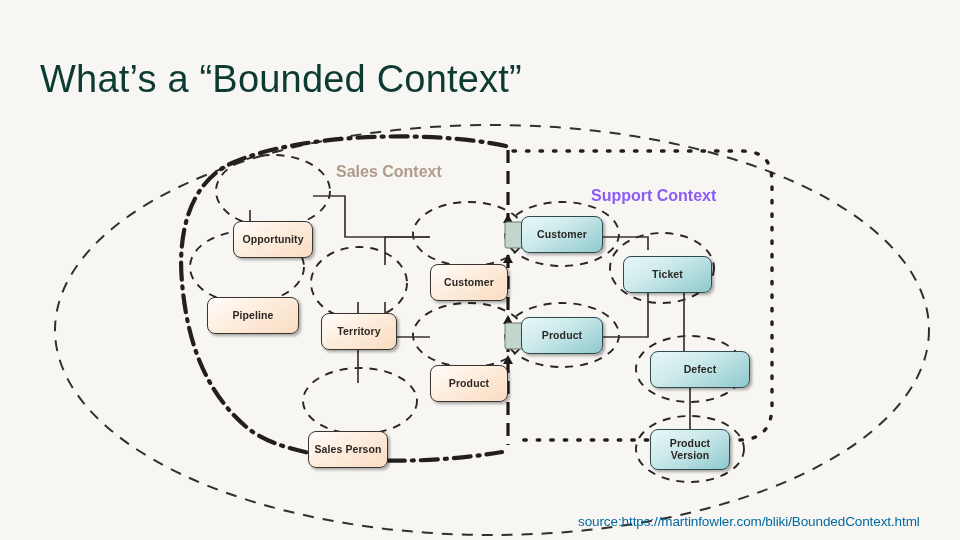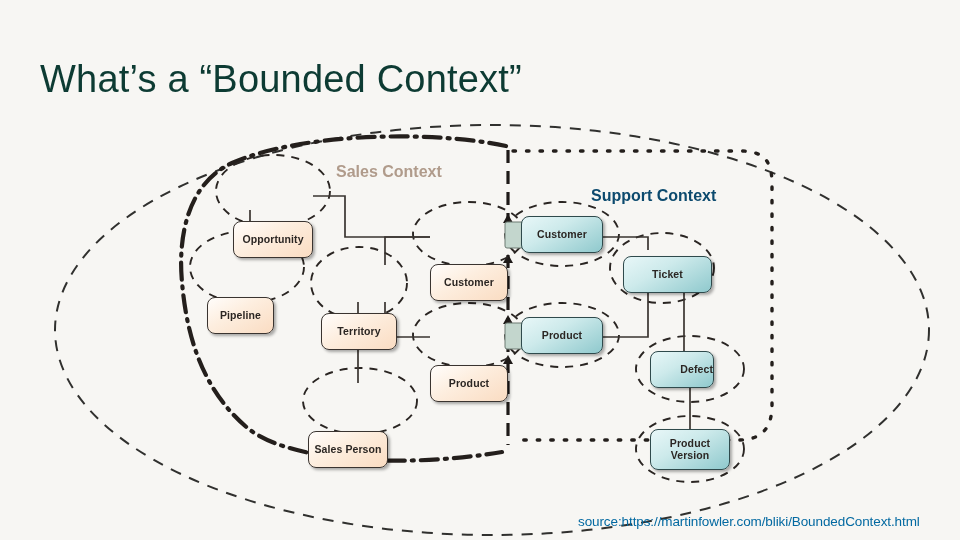--- a/index.html
+++ b/index.html
@@ -152,27 +152,27 @@
       <path d="M 690,388 L 690,429"></path>
     </g>
 
     <g>
       <rect x="505" y="222" width="18" height="26" rx="2" fill="#c3d6cd" stroke="#6c7a72" stroke-width="1"></rect>
       <rect x="505" y="323" width="18" height="26" rx="2" fill="#c3d6cd" stroke="#6c7a72" stroke-width="1"></rect>
     </g>
   </svg>
 
   <div class="ctx-label" id="sales-context-label" style="color: rgb(176, 155, 139);">Sales Context</div>
-  <div class="ctx-label" id="support-context-label" style="color: #0c4a6e;">Support Context</div>
+  <div class="ctx-label" id="support-context-label" style="color: #8b5cf6;">Support Context</div>
 
   <div id="nodes-layer">
       <div class="node sales" style="left: 233px; top: 173px; width: 80px; height: 37px;">
         <span>Opportunity</span>
       </div>
-      <div class="node sales" style="left: 207px; top: 249px; width: 67px; height: 37px;">
+      <div class="node sales" style="left: 207px; top: 249px; width: 92px; height: 37px;">
         <span>Pipeline</span>
       </div>
       <div class="node sales" style="left: 321px; top: 265px; width: 76px; height: 37px;">
         <span>Territory</span>
       </div>
       <div class="node sales" style="left: 308px; top: 383px; width: 80px; height: 37px;">
         <span>Sales Person</span>
       </div>
       <div class="node sales" style="left: 430px; top: 216px; width: 78px; height: 37px;">
         <span>Customer</span>
@@ -182,21 +182,21 @@
       </div>
       <div class="node support" style="left: 521px; top: 216px; width: 82px; height: 37px;">
         <span>Customer</span>
       </div>
       <div class="node support" style="left: 521px; top: 317px; width: 82px; height: 37px;">
         <span>Product</span>
       </div>
       <div class="node support" style="left: 623px; top: 256px; width: 89px; height: 37px;">
         <span>Ticket</span>
       </div>
-      <div class="node support" style="left: 650px; top: 351px; width: 64px; height: 37px; justify-content: flex-end;">
+      <div class="node support" style="left: 650px; top: 351px; width: 100px; height: 37px;">
         <span>Defect</span>
       </div>
       <div class="node support" style="left: 650px; top: 429px; width: 80px; height: 41px;">
         <span>Product<br>Version</span>
       </div>
     </div>
 
   <div id="source">source:https://martinfowler.com/bliki/BoundedContext.html</div>
 
 </div>

